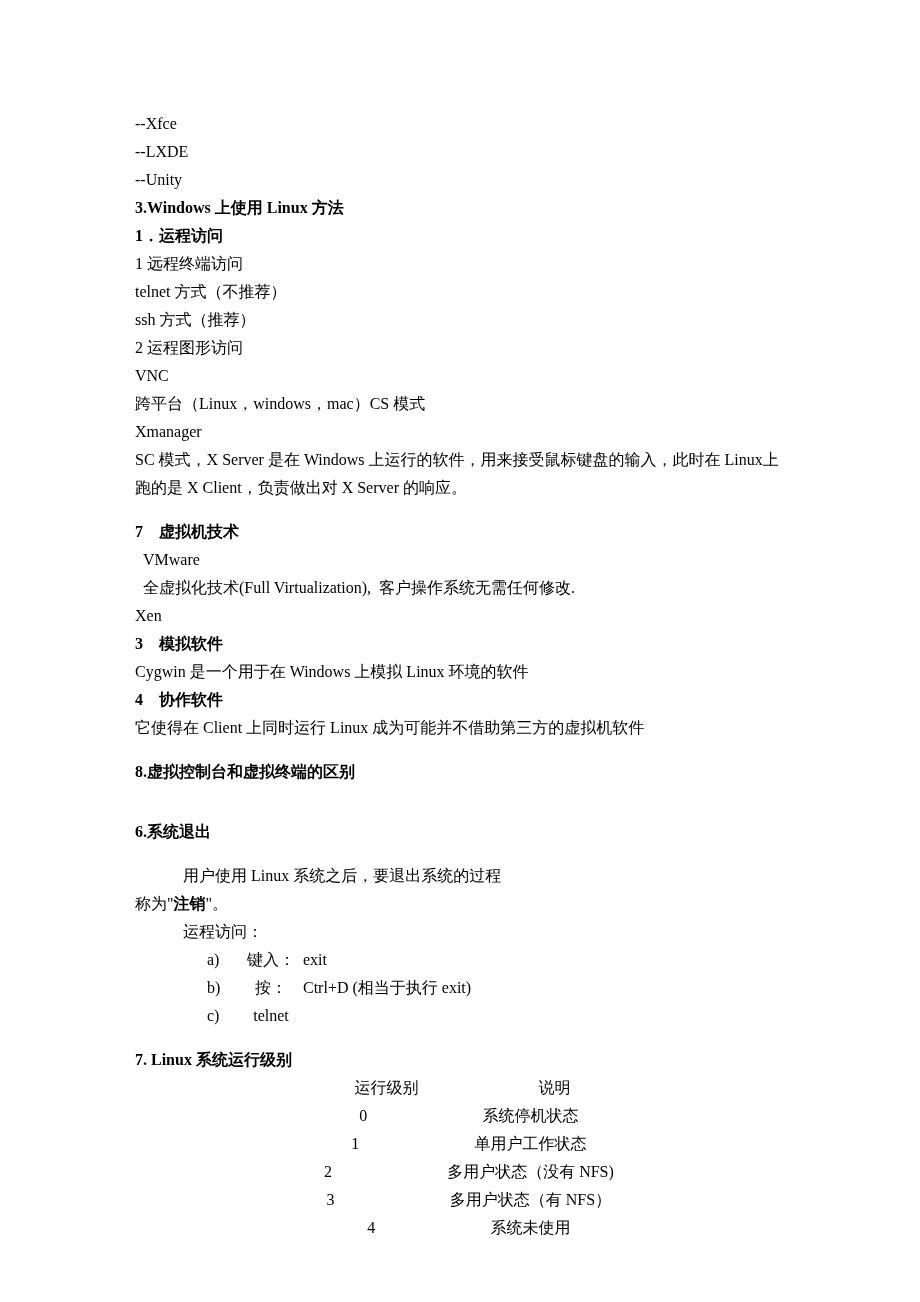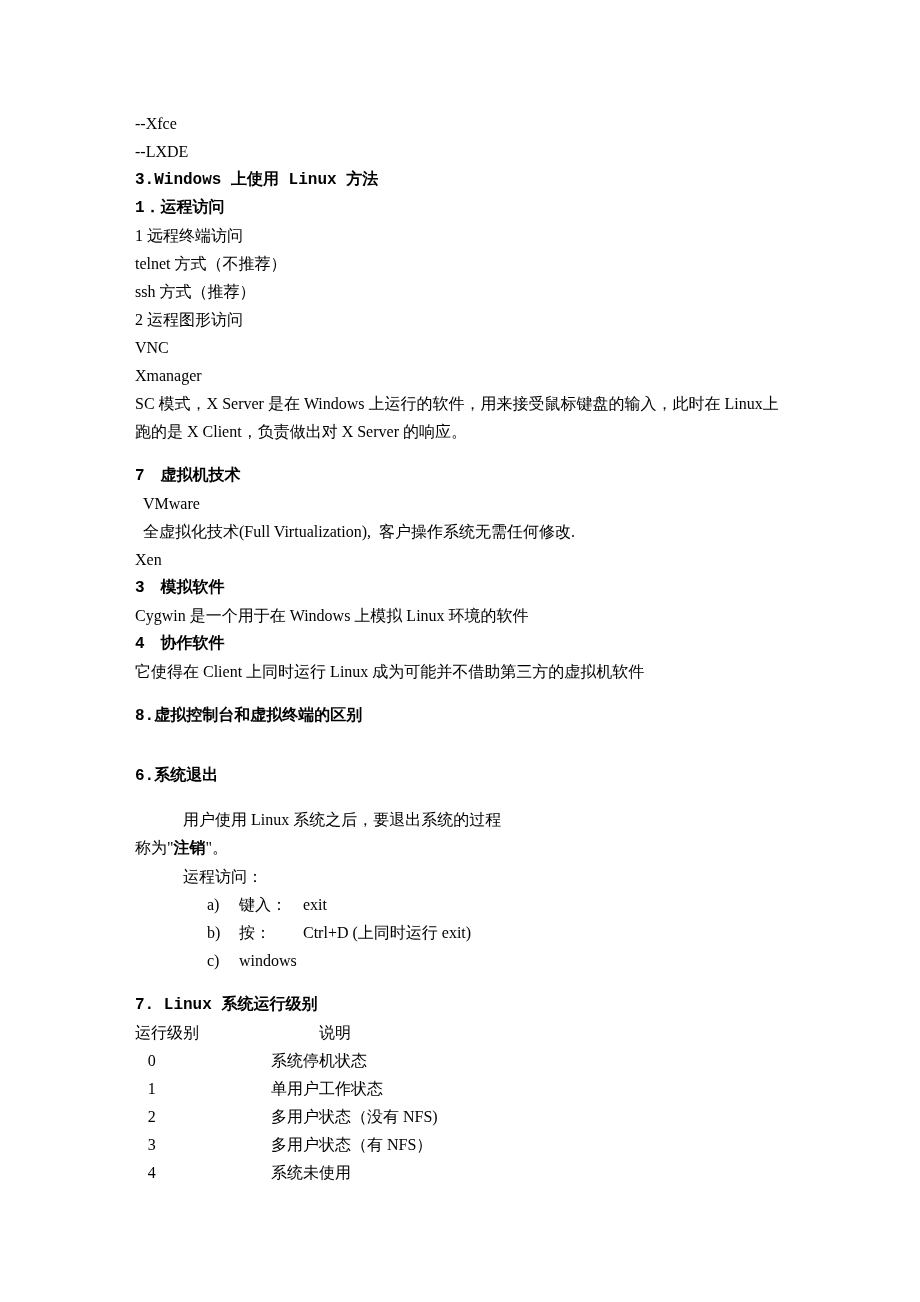--- a/index.html
+++ b/index.html
@@ -7,49 +7,51 @@
       width: 920px;
       height: 1302px;
       background: #fff;
       font-family: "SimSun", "宋体", serif;
       font-size: 16px;
       line-height: 1.75;
       color: #000;
       padding: 110px 130px 100px 135px;
     }
     .line { display: block; }
-    .bold { font-weight: bold; font-family: Liberation Mono, monospace; }
+    .bold { font-weight: bold; }
     .indent2 { padding-left: 3em; }
     .indent3 { padding-left: 4.5em; }
     .list-item { display: flex; }
     .list-marker { width: 2em; flex-shrink: 0; }
-    .list-label { width: 4em; flex-shrink: 0; }
+    .list-label { width: 4em; flex-shrink: 0; text-align: center; }
     .table { }
-    .trow { display: flex; }
+    .trow { display: flex; justify-content: center; }
     .tcell-a { width: 8.5em; flex-shrink: 0; padding-left: 0.8em; }
     .tcell-b { }
     .thead-a { width: 8.5em; flex-shrink: 0; }
     .spacer { height: 1em; }
     .spacer-lg { height: 2em; }
   </style>
 </head>
 <body>
 
 <div>
 
   <span class="line">--Xfce</span>
   <span class="line">--LXDE</span>
+  <span class="line">--Unity</span>
 
   <span class="line bold">3.Windows 上使用 Linux 方法</span>
   <span class="line bold">1．运程访问</span>
   <span class="line">1  远程终端访问</span>
   <span class="line">telnet 方式（不推荐）</span>
   <span class="line">ssh 方式（推荐）</span>
   <span class="line">2  运程图形访问</span>
   <span class="line">VNC</span>
+  <span class="line">跨平台（Linux，windows，mac）CS 模式</span>
   <span class="line">Xmanager</span>
   <span class="line">SC 模式，X Server 是在 Windows 上运行的软件，用来接受鼠标键盘的输入，此时在 Linux上跑的是 X Client，负责做出对 X Server 的响应。</span>
 
   <div class="spacer"></div>
 
   <span class="line bold">7　虚拟机技术</span>
   <span class="line" style="white-space:pre-wrap">  VMware</span>
   <span class="line" style="white-space:pre-wrap">  全虚拟化技术(Full Virtualization),  客户操作系统无需任何修改.</span>
   <span class="line">Xen</span>
 
@@ -76,25 +78,25 @@
   <span class="line indent2">运程访问：</span>
 
   <div class="indent3 list-item">
     <span class="list-marker">a)</span>
     <span class="list-label">键入：</span>
     <span>exit</span>
   </div>
   <div class="indent3 list-item">
     <span class="list-marker">b)</span>
     <span class="list-label">按：</span>
-    <span>Ctrl+D (上同时运行 exit)</span>
+    <span>Ctrl+D (相当于执行 exit)</span>
   </div>
   <div class="indent3 list-item">
     <span class="list-marker">c)</span>
-    <span class="list-label">windows</span>
+    <span class="list-label">telnet</span>
     <span></span>
   </div>
 
   <div class="spacer"></div>
 
   <span class="line bold">7. Linux  系统运行级别</span>
 
   <div class="table">
     <div class="trow">
       <span class="thead-a">运行级别</span>

